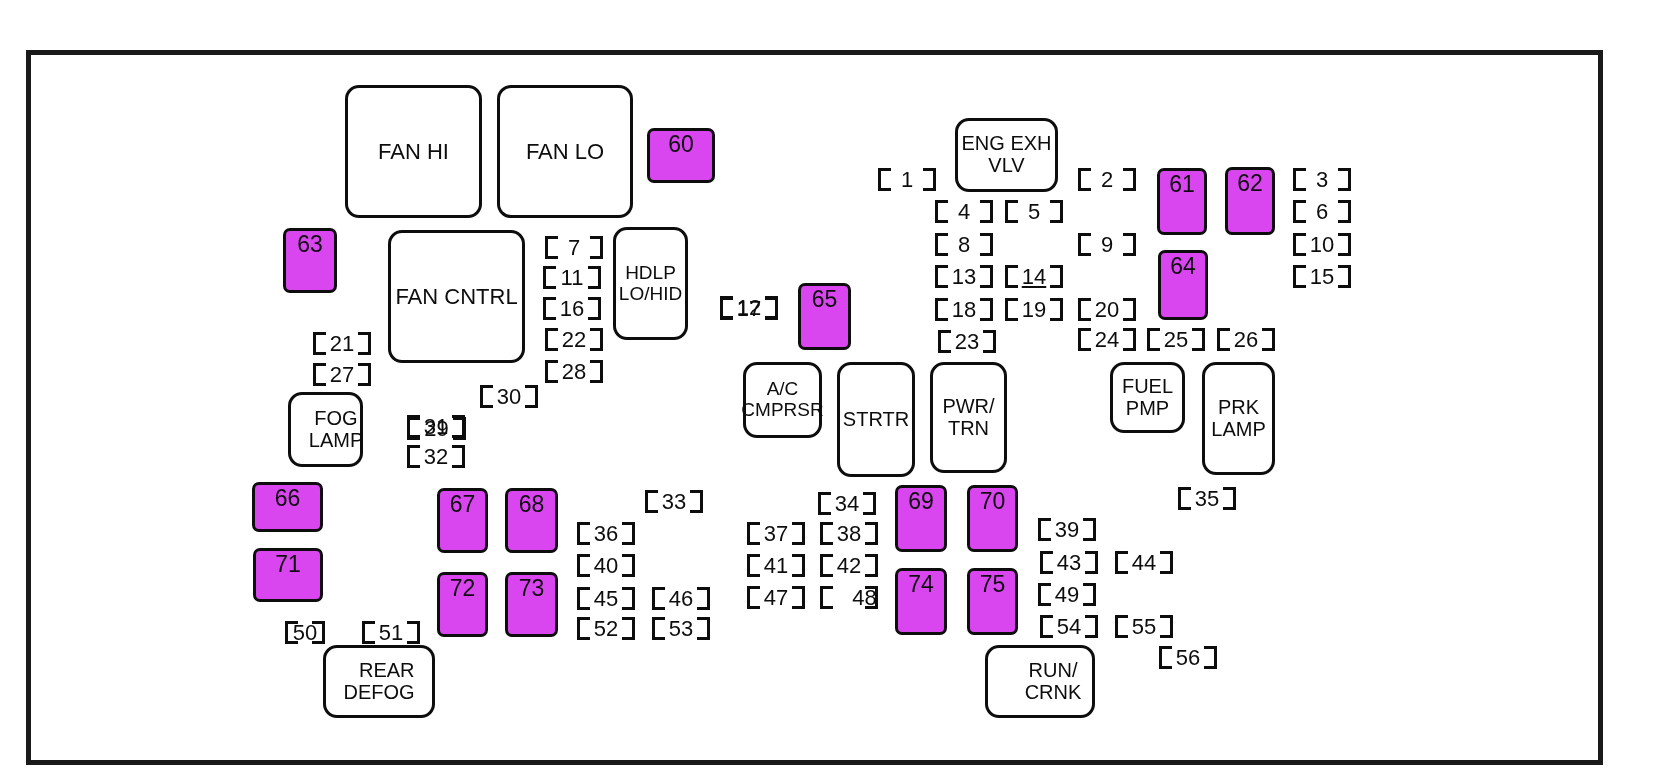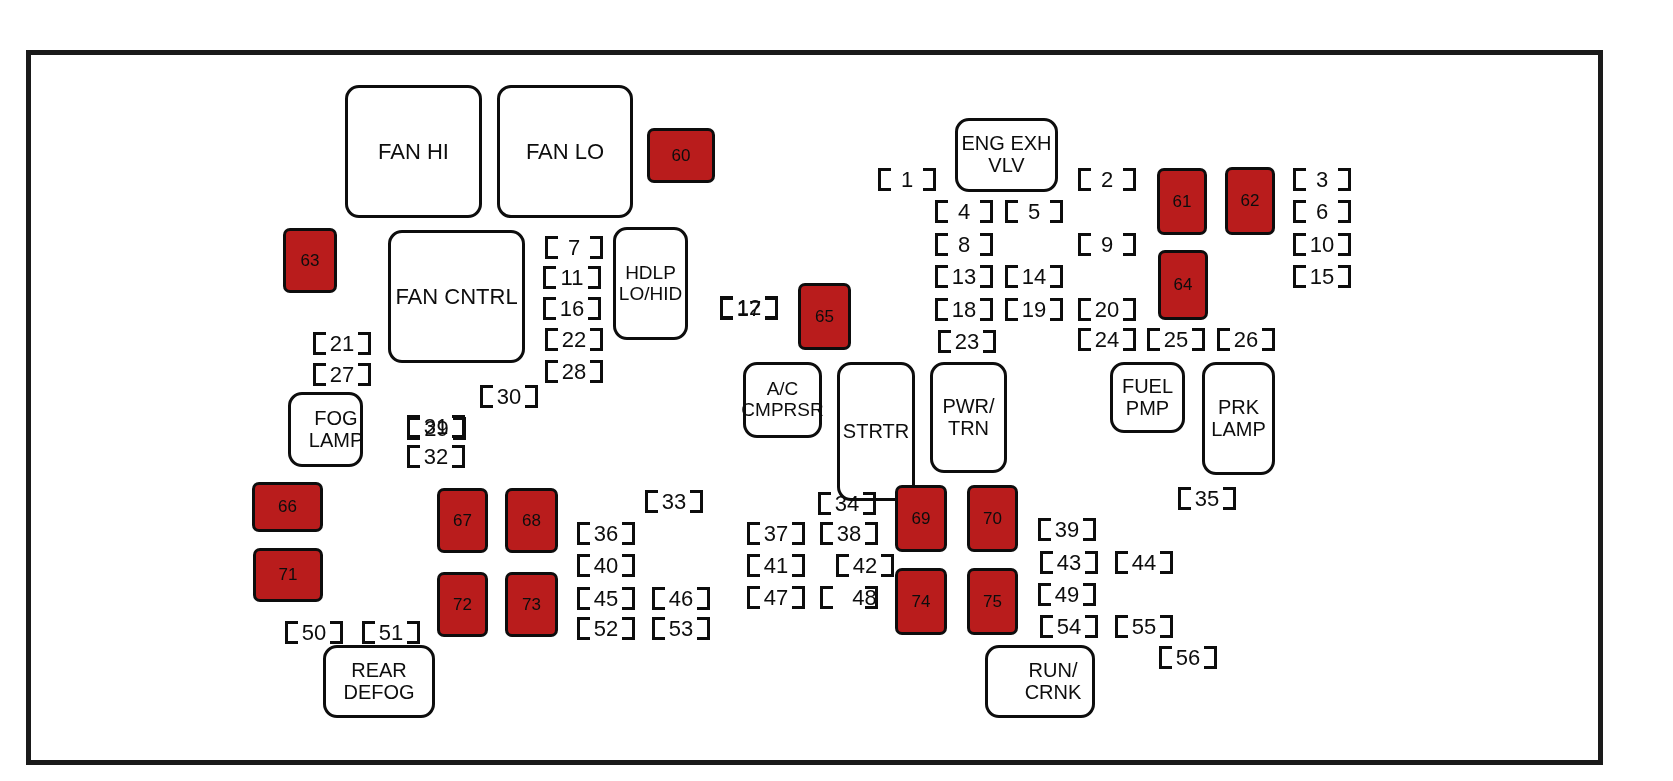--- a/index.html
+++ b/index.html
@@ -10,21 +10,21 @@
   #frame{
     position:absolute;box-sizing:border-box;border:5px solid #1a1a1a;background:transparent;
   }
   .relay{
     position:absolute;box-sizing:border-box;border:3px solid #0d0d0d;border-radius:14px;
     display:flex;align-items:center;justify-content:center;text-align:center;background:#fff;
   }
   .relay span{white-space:pre-line;line-height:1.08;letter-spacing:0px;}
   .sqfuse{
     position:absolute;box-sizing:border-box;border:3px solid #0d0d0d;border-radius:7px;
-    display:flex;align-items:center;justify-content:center;background:#b91c1c;font-size:17px;
+    display:flex;justify-content:center;background:#d946ef;font-size:23px;
   }
   .fuse{
     position:absolute;box-sizing:border-box;height:23px;
     display:flex;align-items:center;justify-content:center;font-size:22px;
   }
   .fuse .bl,.fuse .br{position:absolute;top:0;bottom:0;width:13px;box-sizing:border-box;}
   .fuse .bl{left:0;border-left:3px solid #0d0d0d;border-top:3px solid #0d0d0d;border-bottom:3px solid #0d0d0d;}
   .fuse .br{right:0;border-right:3px solid #0d0d0d;border-top:3px solid #0d0d0d;border-bottom:3px solid #0d0d0d;}
   .fuse .num{position:relative;top:0px;padding:0 2px;}
 </style>
@@ -48,40 +48,40 @@
 LO/HID</span>
       </div>
       <div class="relay" style="left: 955px; top: 118px; width: 103px; height: 74px; font-size: 20px;">
         <span>ENG EXH
 VLV</span>
       </div>
       <div class="relay" style="left: 743px; top: 362px; width: 79px; height: 76px; font-size: 19px;">
         <span>A/C
 CMPRSR</span>
       </div>
-      <div class="relay" style="left: 837px; top: 362px; width: 78px; height: 139px; font-size: 20px;">
+      <div class="relay" style="left: 837px; top: 362px; width: 78px; height: 115px; font-size: 20px;">
         <span>STRTR</span>
       </div>
       <div class="relay" style="left: 930px; top: 362px; width: 77px; height: 111px; font-size: 20px;">
         <span>PWR/
 TRN</span>
       </div>
       <div class="relay" style="left: 1110px; top: 362px; width: 75px; height: 71px; font-size: 20px;">
         <span>FUEL
 PMP</span>
       </div>
       <div class="relay" style="left: 1202px; top: 362px; width: 73px; height: 113px; font-size: 20px;">
         <span>PRK
 LAMP</span>
       </div>
       <div class="relay" style="left: 288px; top: 392px; width: 75px; height: 75px; font-size: 20px; padding-left: 21px;">
         <span>FOG
 LAMP</span>
       </div>
-      <div class="relay" style="left: 323px; top: 645px; width: 112px; height: 73px; font-size: 20px;">
+      <div class="relay" style="left: 323px; top: 645px; width: 112px; height: 73px; font-size: 20px; text-align: right;">
         <span>REAR
 DEFOG</span>
       </div>
       <div class="relay" style="left: 985px; top: 645px; width: 110px; height: 73px; font-size: 20px; padding-left: 26px;">
         <span>RUN/
 CRNK</span>
       </div>
       <div class="sqfuse" style="left: 647px; top: 128px; width: 68px; height: 55px;">
         <span>60</span>
       </div>
@@ -188,21 +188,21 @@
       <div class="fuse" style="left: 720px; top: 267px; width: 58px; height: 23px; margin-top: 29px;">
         <span class="bl"></span>
         <span class="num">12</span>
         <span class="br"></span>
       </div>
       <div class="fuse" style="left: 935px; top: 265px; width: 58px; height: 23px;">
         <span class="bl"></span>
         <span class="num">13</span>
         <span class="br"></span>
       </div>
-      <div class="fuse" style="left: 1005px; top: 265px; width: 58px; height: 23px;">
+      <div class="fuse" style="left: 1005px; top: 265px; width: 58px; height: 23px; text-decoration: underline;">
         <span class="bl"></span>
         <span class="num">14</span>
         <span class="br"></span>
       </div>
       <div class="fuse" style="left: 1293px; top: 265px; width: 58px; height: 23px;">
         <span class="bl"></span>
         <span class="num">15</span>
         <span class="br"></span>
       </div>
       <div class="fuse" style="left: 543px; top: 297px; width: 58px; height: 23px;">
@@ -328,21 +328,21 @@
       <div class="fuse" style="left: 577px; top: 554px; width: 58px; height: 23px;">
         <span class="bl"></span>
         <span class="num">40</span>
         <span class="br"></span>
       </div>
       <div class="fuse" style="left: 747px; top: 554px; width: 58px; height: 23px;">
         <span class="bl"></span>
         <span class="num">41</span>
         <span class="br"></span>
       </div>
-      <div class="fuse" style="left: 820px; top: 554px; width: 58px; height: 23px; margin-left: 16px;">
+      <div class="fuse" style="left: 820px; top: 554px; width: 58px; height: 23px;">
         <span class="bl"></span>
         <span class="num">42</span>
         <span class="br"></span>
       </div>
       <div class="fuse" style="left: 1040px; top: 551px; width: 58px; height: 23px;">
         <span class="bl"></span>
         <span class="num">43</span>
         <span class="br"></span>
       </div>
       <div class="fuse" style="left: 1115px; top: 551px; width: 58px; height: 23px;">
@@ -368,21 +368,21 @@
       <div class="fuse" style="left: 820px; top: 586px; width: 58px; height: 23px; padding-left: 31px;">
         <span class="bl"></span>
         <span class="num">48</span>
         <span class="br"></span>
       </div>
       <div class="fuse" style="left: 1038px; top: 583px; width: 58px; height: 23px;">
         <span class="bl"></span>
         <span class="num">49</span>
         <span class="br"></span>
       </div>
-      <div class="fuse" style="left: 285px; top: 621px; width: 58px; height: 23px;">
+      <div class="fuse" style="left: 285px; top: 621px; width: 40px; height: 23px;">
         <span class="bl"></span>
         <span class="num">50</span>
         <span class="br"></span>
       </div>
       <div class="fuse" style="left: 362px; top: 621px; width: 58px; height: 23px;">
         <span class="bl"></span>
         <span class="num">51</span>
         <span class="br"></span>
       </div>
       <div class="fuse" style="left: 577px; top: 617px; width: 58px; height: 23px;">

